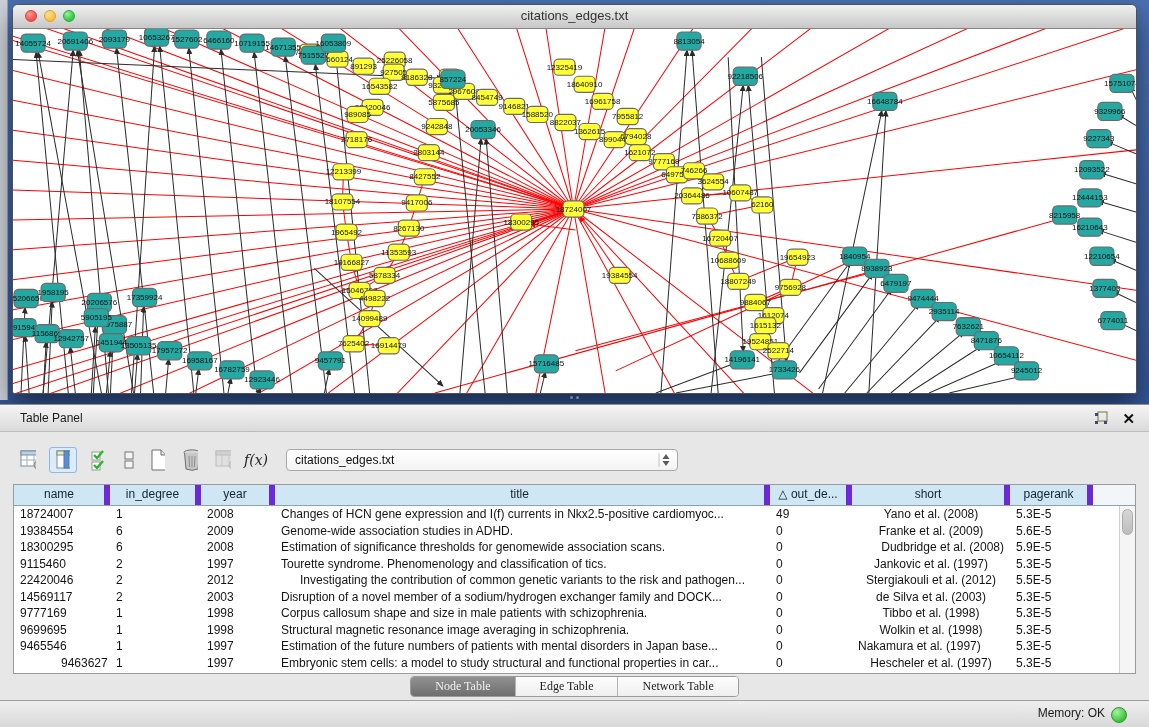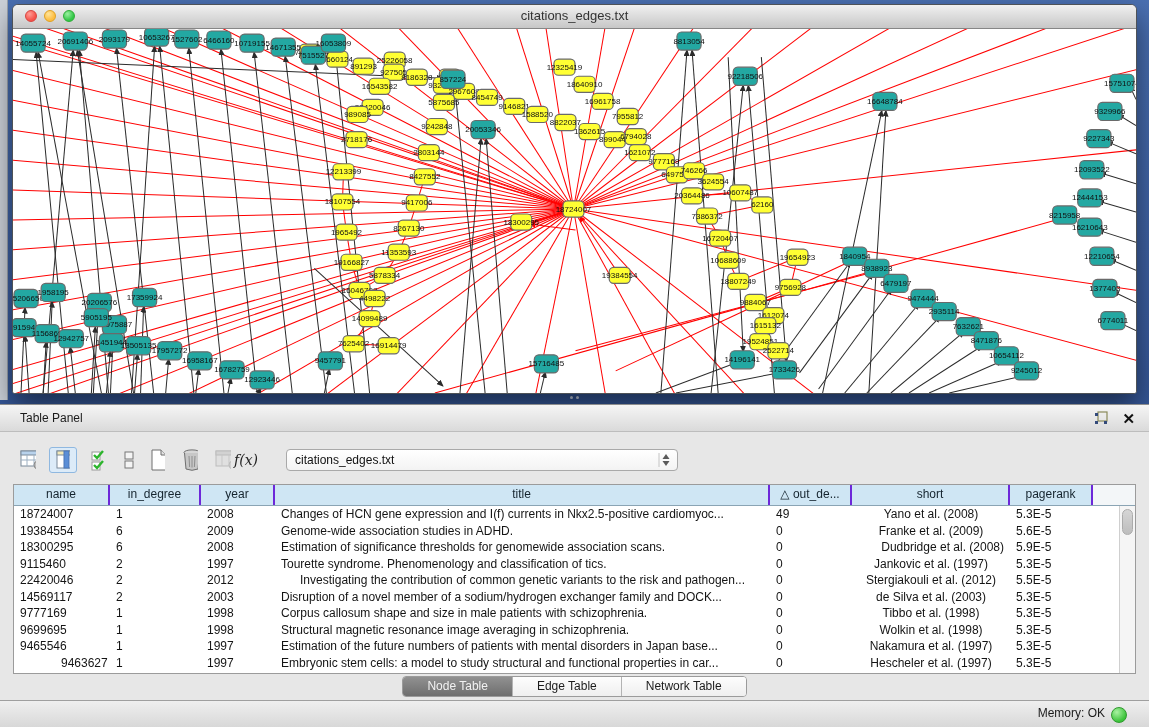--- a/index.html
+++ b/index.html
@@ -34,31 +34,31 @@
   .toolbar{position:absolute;left:0;top:30px;height:46px;width:100%;}
   .tbtn{position:absolute;top:12px;width:28px;height:26px;display:flex;align-items:center;justify-content:center;}
   .fx{font-family:"DejaVu Serif",serif;font-style:italic;font-size:14px;color:#222;}
   .combo{position:absolute;left:286px;top:14px;width:392px;height:22px;box-sizing:border-box;
     background:linear-gradient(#ffffff,#f3f3f3);border:1px solid #a9a9a9;border-radius:4px;
     font-size:12px;line-height:20px;padding:0 26px 0 8px;color:#111;}
   .combo .arrs{position:absolute;right:3px;top:2px;width:16px;height:16px;}
 
   .tablewrap{position:absolute;left:13px;top:79px;width:1123px;height:190px;background:#fff;border:1px solid #9b9b9b;box-sizing:border-box;}
   .thead{display:flex;height:20px;border-bottom:1px solid #8aa4b4;}
-  .th{box-sizing:border-box;background:#cfe6f4;border-right:2px solid #6d28d9;font-size:12px;color:#15242e;text-align:center;line-height:19px;white-space:nowrap;overflow:hidden;}
+  .th{box-sizing:border-box;background:#cfe6f4;border-right:6px solid #6d28d9;font-size:12px;color:#15242e;text-align:center;line-height:19px;white-space:nowrap;overflow:hidden;}
   .th.filler{background:#f3f6f8;border-right:none;flex:1;}
   .tbody{position:absolute;top:21px;left:0;right:15px;bottom:0;overflow:hidden;}
   .tr{display:flex;height:16.5px;}
   .td{box-sizing:border-box;padding:0 6px;font-size:12px;line-height:16.5px;color:#141414;white-space:nowrap;overflow:hidden;}
   .vscroll{position:absolute;top:21px;right:0;width:15px;bottom:0;background:#f5f5f5;border-left:1px solid #cfcfcf;}
   .vthumb{position:absolute;left:2px;right:2px;top:3px;height:24px;border-radius:6px;background:linear-gradient(#d6d6d6,#bdbdbd);border:1px solid #ababab;}
 
   .tabsrow{position:absolute;left:0;top:271px;width:100%;display:flex;justify-content:center;}
   .seg{display:flex;border:1px solid #9b9b9b;border-radius:4px;overflow:hidden;background:#fbfbfb;height:19px;}
-  .segbtn{font-size:12px;line-height:19px;padding:0 24px;color:#1c1c1c;border-right:1px solid #b3b3b3;background:linear-gradient(#fdfdfd,#efefef);}
+  .segbtn{font-size:12px;line-height:19px;padding:0 24px;color:#1c1c1c;border-right:1px solid #b3b3b3;background:linear-gradient(#fdfdfd,#efefef);font-family:Liberation Serif, serif;}
   .segbtn:last-child{border-right:none;}
   .segbtn.sel{background:linear-gradient(#919191,#6e6e6e);color:#f2f2f2;}
 
   .statusbar{position:absolute;left:0;top:700px;width:1149px;height:27px;background:linear-gradient(#efefef,#d8d8d8);border-top:1px solid #9f9f9f;box-sizing:border-box;}
   .mem{position:absolute;right:44px;line-height:25px;font-size:12px;color:#1a1a1a;}
   .led{position:absolute;right:22px;top:6px;width:14px;height:14px;border-radius:50%;
     background:radial-gradient(circle at 35% 30%,#a9f2a2,#3cc33a 70%);border:1px solid #2f9a2e;}
 </style>
 </head>
 <body>
@@ -772,21 +772,21 @@
       </button>
       <button class="tbtn" style="left:209px;border:none;background:none;opacity:.55;">
         <svg width="24" height="20">
             <rect x="1" y="1" width="19" height="15" fill="#dcdcdc" stroke="#9a9a9a"></rect>
             <rect x="1" y="1" width="19" height="4" fill="#c2c2c2" stroke="#9a9a9a"></rect>
             <line x1="7" y1="5" x2="7" y2="16" stroke="#adadad"></line>
             <line x1="14" y1="5" x2="14" y2="16" stroke="#adadad"></line>
             <circle cx="18" cy="15" r="4" fill="#bfbfbf" stroke="#9a9a9a"></circle>
           </svg>
       </button>
-      <button class="tbtn" style="left:232px;border:none;background:none;">
+      <button class="tbtn" style="left:242px;border:none;background:none;">
         <span class="fx">f(x)</span>
       </button>
       <div class="combo">
         <span>citations_edges.txt</span>
         <svg class="arrs">
           <line x1="1" y1="1" x2="1" y2="15" stroke="#c4c4c4"></line>
           <path d="M8 2 l3.5 5 h-7 z" fill="#5a5a5a"></path>
           <path d="M8 14 l3.5 -5 h-7 z" fill="#5a5a5a"></path>
         </svg>
       </div>
@@ -875,21 +875,21 @@
             <div class="td" style="width: 82px; text-align: left;">0</div>
             <div class="td" style="width: 158px; text-align: center;">Wolkin et al. (1998)</div>
             <div class="td" style="width: 83px; text-align: left;">5.3E-5</div>
           </div>
           <div class="tr">
             <div class="td" style="width: 96px; text-align: left;">9465546</div>
             <div class="td" style="width: 91px; text-align: left;">1</div>
             <div class="td" style="width: 74px; text-align: left;">1997</div>
             <div class="td" style="width: 495px; text-align: left;">Estimation of the future numbers of patients with mental disorders in Japan base...</div>
             <div class="td" style="width: 82px; text-align: left;">0</div>
-            <div class="td" style="width: 158px; text-align: center;">Nakamura et al. (1997)</div>
+            <div class="td" style="width: 158px; ">Nakamura et al. (1997)</div>
             <div class="td" style="width: 83px; text-align: left;">5.3E-5</div>
           </div>
           <div class="tr">
             <div class="td" style="width: 96px; text-align: left; padding-left: 47px;">9463627</div>
             <div class="td" style="width: 91px; text-align: left;">1</div>
             <div class="td" style="width: 74px; text-align: left;">1997</div>
             <div class="td" style="width: 495px; text-align: left;">Embryonic stem cells: a model to study structural and functional properties in car...</div>
             <div class="td" style="width: 82px; text-align: left;">0</div>
             <div class="td" style="width: 158px; text-align: center;">Hescheler et al. (1997)</div>
             <div class="td" style="width: 83px; text-align: left;">5.3E-5</div>

